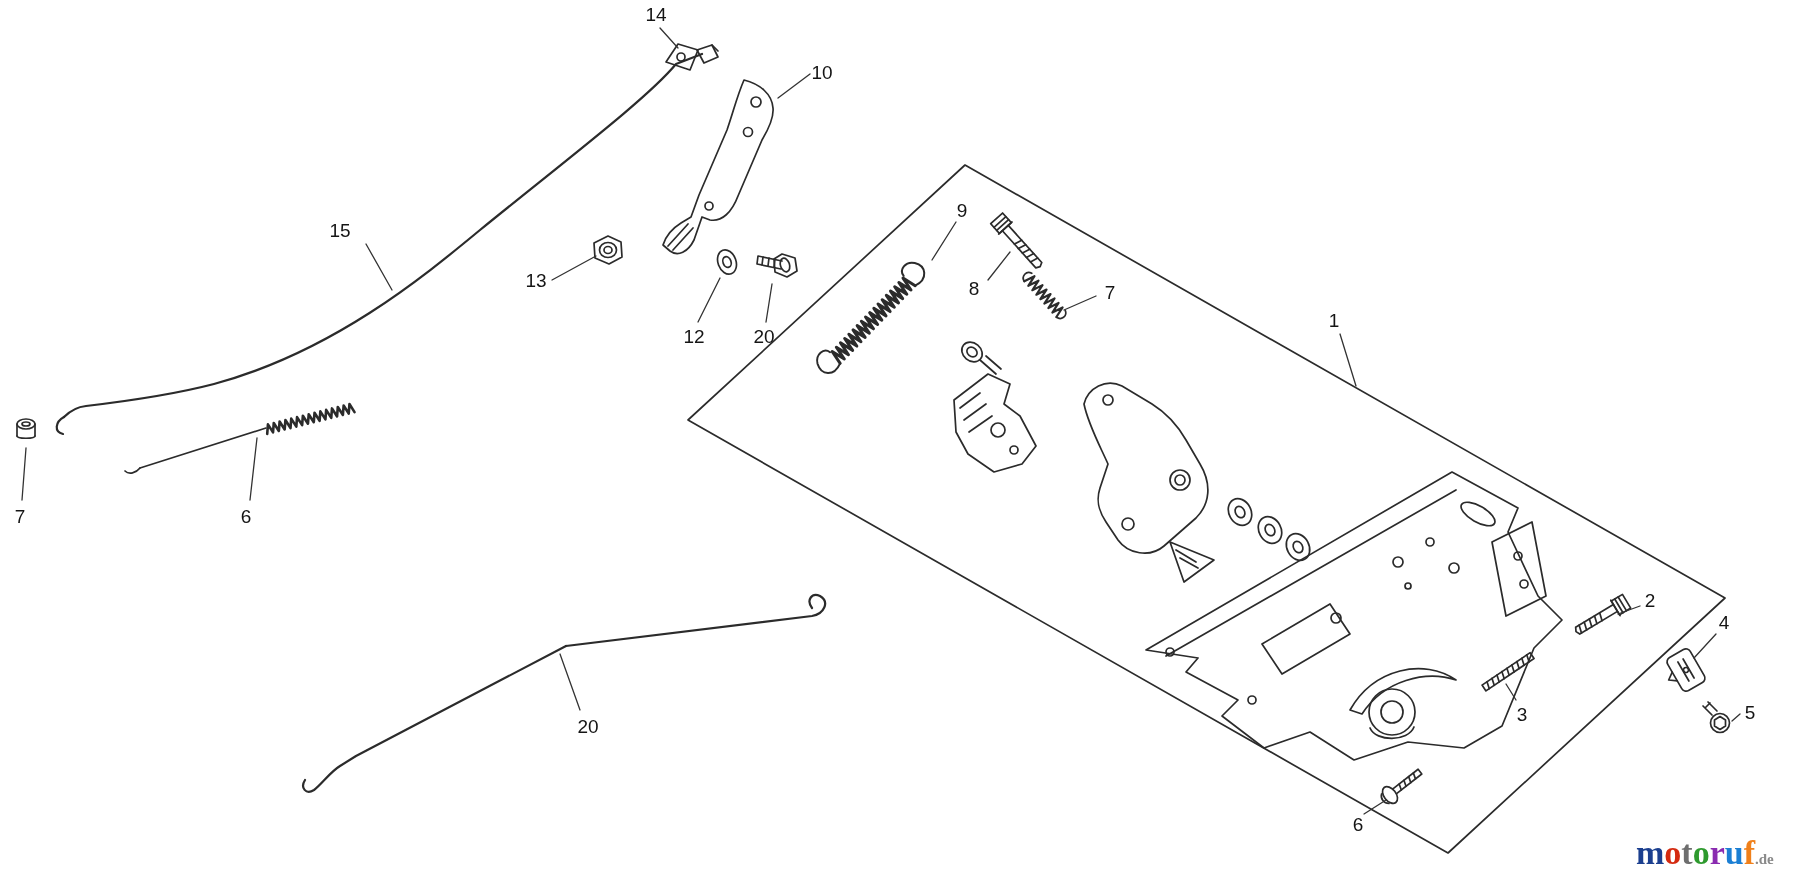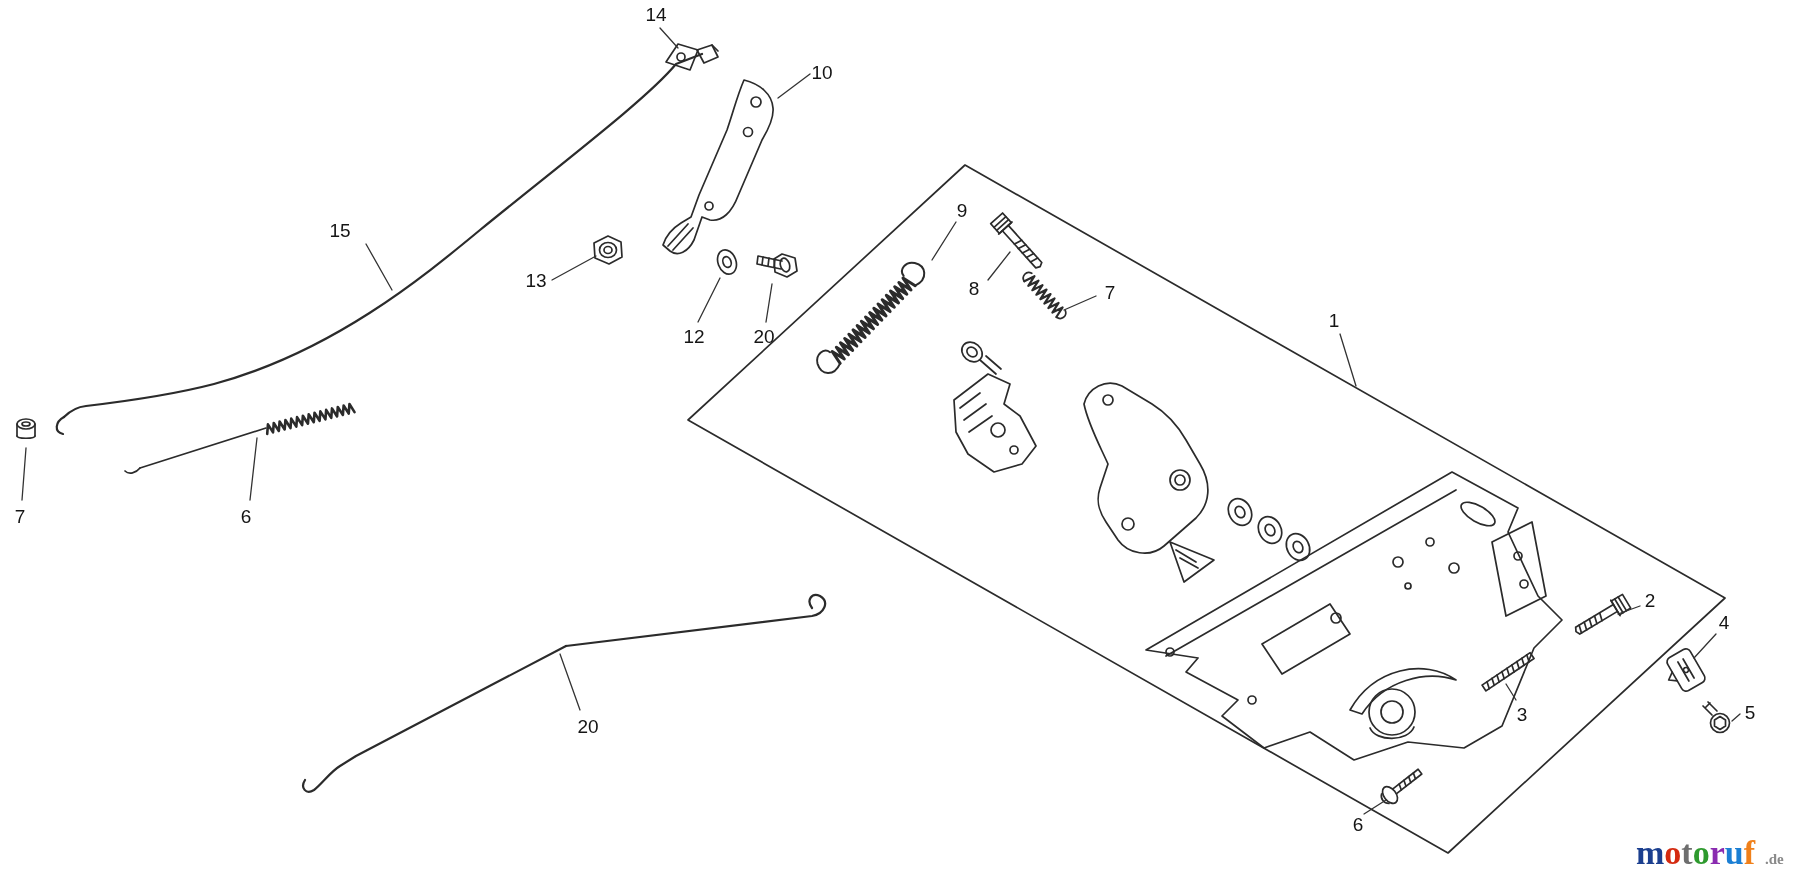--- a/index.html
+++ b/index.html
@@ -3,21 +3,21 @@
 <meta charset="utf-8">
 <style>
   html,body{margin:0;padding:0;background:#ffffff;}
   .stage{position:relative;width:1800px;height:880px;background:#ffffff;overflow:hidden;
          font-family:"Liberation Sans",sans-serif;}
   .stage svg{position:absolute;left:0;top:0;}
   .callout{position:absolute;transform:translate(-50%,-50%);font-size:19px;line-height:1;
            color:#151515;font-family:"Liberation Sans",sans-serif;user-select:none;}
   .logo{position:absolute;left:1636px;top:836px;font-family:"Liberation Serif",serif;
         font-weight:bold;font-size:34px;line-height:1;white-space:nowrap;}
-  .logo .tld{font-size:15px;font-weight:bold;margin-left:10px;}
+  .logo .tld{font-size:15px;font-weight:bold;margin-left:0;}
 </style>
 </head>
 <body>
 
 <div class="stage">
 
   <svg width="1800" height="880" viewBox="0 0 1800 880">
 
     <g stroke="#2b2b2b" stroke-width="1.7" fill="none" stroke-linecap="round" stroke-linejoin="round">
 

